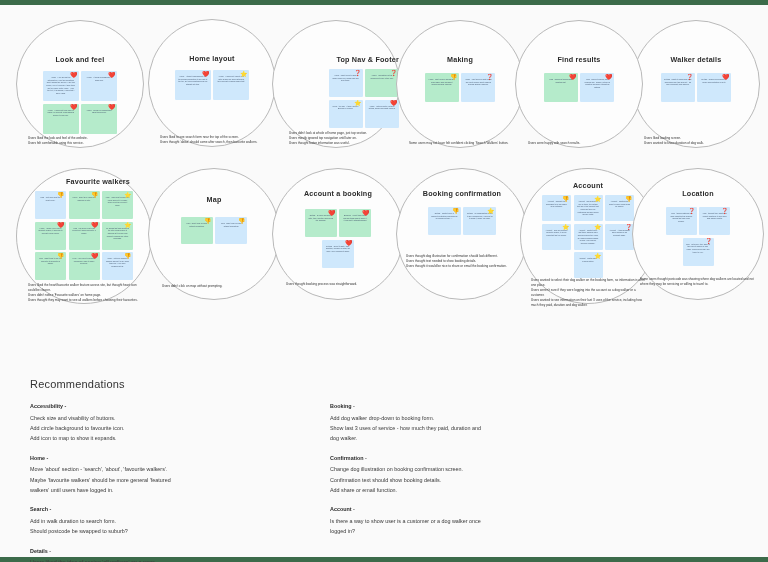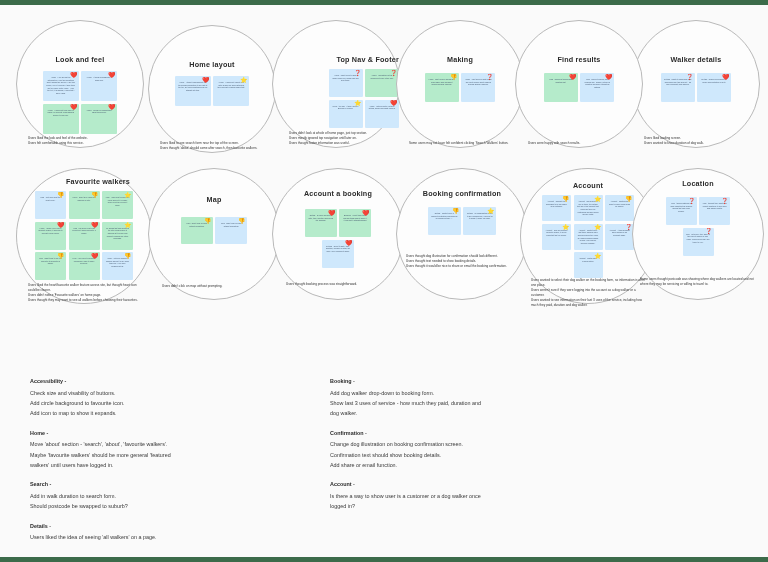--- a/index.html
+++ b/index.html
@@ -59,21 +59,21 @@
         <div class="note blue" style="width: 36px; height: 30px;">Home - I like seeing the introduction. I like the formatting and it shows the service. I like this colour, I feel it is clean. I think there are too many fonts. Home - I like the text, it is familiar, I know that I have a dog.<span class="marker">❤️</span></div>
         <div class="note blue" style="width: 36px; height: 30px;">Home - It looks professional, it looks nice.<span class="marker">❤️</span></div>
         <div class="note green" style="width: 36px; height: 30px;">Home - I would not look back to when you request a dog walking service to look like.<span class="marker">❤️</span></div>
         <div class="note green" style="width: 36px; height: 30px;">Home - would feel comfortable using this service.<span class="marker">❤️</span></div>
       </div>
       <div class="caption" style="margin-top: auto; width: 104px; padding-bottom: 1px;">
         <div>Users liked the look and feel of the website.</div>
         <div>Users felt comfortable using this service.</div>
       </div>
     </div>
-    <div class="cluster" style="left: 148px; top: 17px; width: 128px; height: 128px;">
+    <div class="cluster" style="left: 148px; top: 11px; width: 128px; height: 128px;">
       <div class="cluster-title" style="margin-top: 34px;">Home layout</div>
       <div class="notes" style="margin-top: 7px; width: 74.5px;">
         <div class="note blue" style="width: 36px; height: 30px;">Home - I think it's appropriate for the search information to be right at the top, so typical customers will go straight into this.<span class="marker">❤️</span></div>
         <div class="note blue" style="width: 36px; height: 30px;">Home - I would put 'about' and 'after search' for and customers, then favourite walkers under that.<span class="marker">⭐</span></div>
       </div>
       <div class="caption" style="margin-top: auto; width: 104px; padding-bottom: 1px;">
         <div>Users liked to see search form near the top of the screen.</div>
         <div>Users thought 'about' should come after search, then favourite walkers.</div>
       </div>
     </div>
@@ -185,33 +185,34 @@
         <div class="note blue" style="width: 29px; height: 26px;">Account - I think booking have should be an separate page.<span class="marker">❓</span></div>
         <div class="note blue" style="width: 29px; height: 26px;">Account - wants walks records listed.<span class="marker">⭐</span></div>
       </div>
       <div class="caption" style="margin-top: auto; width: 114px;">
         <div>Users wanted to select their dog walker on the booking form, so information is all in one place.</div>
         <div>Users weren't sure if they were logging into the account as a dog walker or a customer.</div>
         <div>Users wanted to see information on their last 3 uses of the service, including how much they paid, duration and dog walker.</div>
       </div>
     </div>
     <div class="cluster" style="left: 632px; top: 160px; width: 132px; height: 132px;">
-      <div class="cluster-title" style="margin-top: 10px;">Location</div>
+      <div class="cluster-title" style="margin-top: 20px;">Location</div>
       <div class="notes" style="margin-top: 9px; width: 64.5px;">
         <div class="note blue" style="width: 31px; height: 28px;">Find - thinks postcode is more important as walkers search that can come search.<span class="marker">❓</span></div>
         <div class="note blue" style="width: 31px; height: 28px;">Find - thought they wanted to update postcode to see more dog walker results.<span class="marker">❓</span></div>
         <div class="note blue" style="width: 31px; height: 28px;">Find - not sure if they have to take dog to walker or one-came. Would prefer say 'will travel to you'.<span class="marker">❓</span></div>
       </div>
       <div class="caption" style="margin-top: auto; width: 116px; padding-bottom: 12px;">
         <div>Some users thought postcode was showing where dog walkers are located and not where they may be servicing or willing to travel to.</div>
       </div>
     </div>
   </div>
 
 <div class="recs">
+  <div class="recs-title">Recommendations</div>
   <div class="recs-cols">
     <div class="recs-col" id="recs-left">
         <div class="rec-group">
           <div class="rec-head">Accessibility -</div>
           <div class="rec-line">Check size and visability of buttons.</div>
           <div class="rec-line">Add circle background to favourite icon.</div>
           <div class="rec-line">Add icon to map to show it expands.</div>
         </div>
         <div class="rec-group">
           <div class="rec-head">Home -</div>

